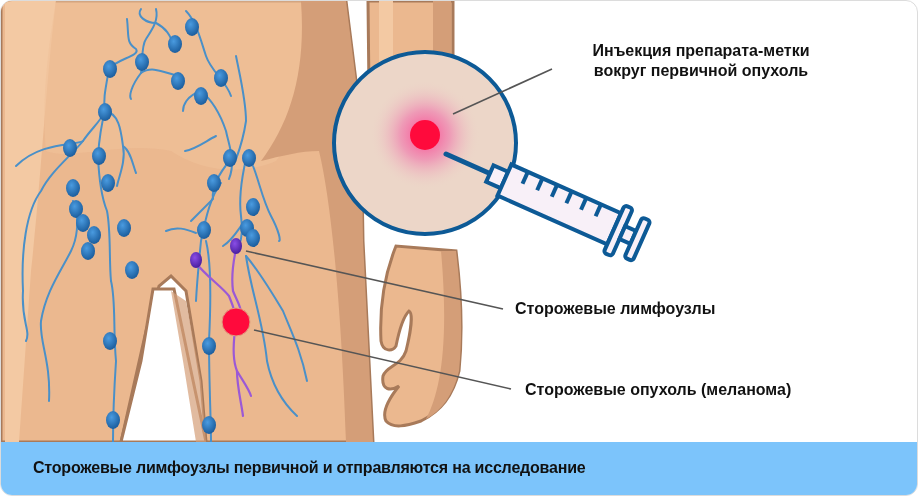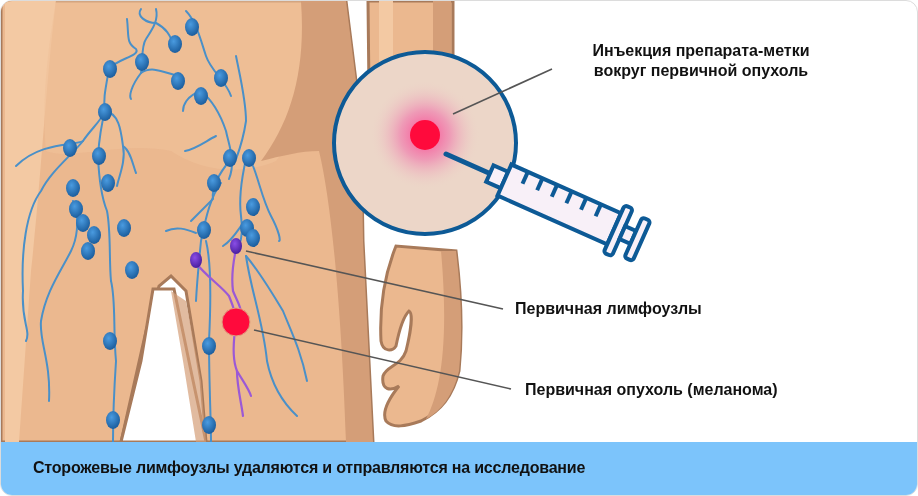--- a/index.html
+++ b/index.html
@@ -170,20 +170,20 @@
       <line x1="245" y1="250" x2="502" y2="308"></line>
       <line x1="253" y1="329" x2="510" y2="388"></line>
     </g>
   </svg>
 
   <div class="label injection">
     <div>Инъекция препарата-метки</div>
     <div>вокруг первичной опухоль</div>
   </div>
 
-  <div class="label sentinel">Первичная лимфоузлы</div>
+  <div class="label sentinel">Сторожевые лимфоузлы</div>
 
-  <div class="label primary">Первичная опухоль (меланома)</div>
+  <div class="label primary">Сторожевые опухоль (меланома)</div>
 
   <div class="footer">
-    <div class="footer-text">Сторожевые лимфоузлы удаляются и отправляются на исследование</div>
+    <div class="footer-text">Сторожевые лимфоузлы первичной и отправляются на исследование</div>
   </div>
 </div>
 
 </body></html>

